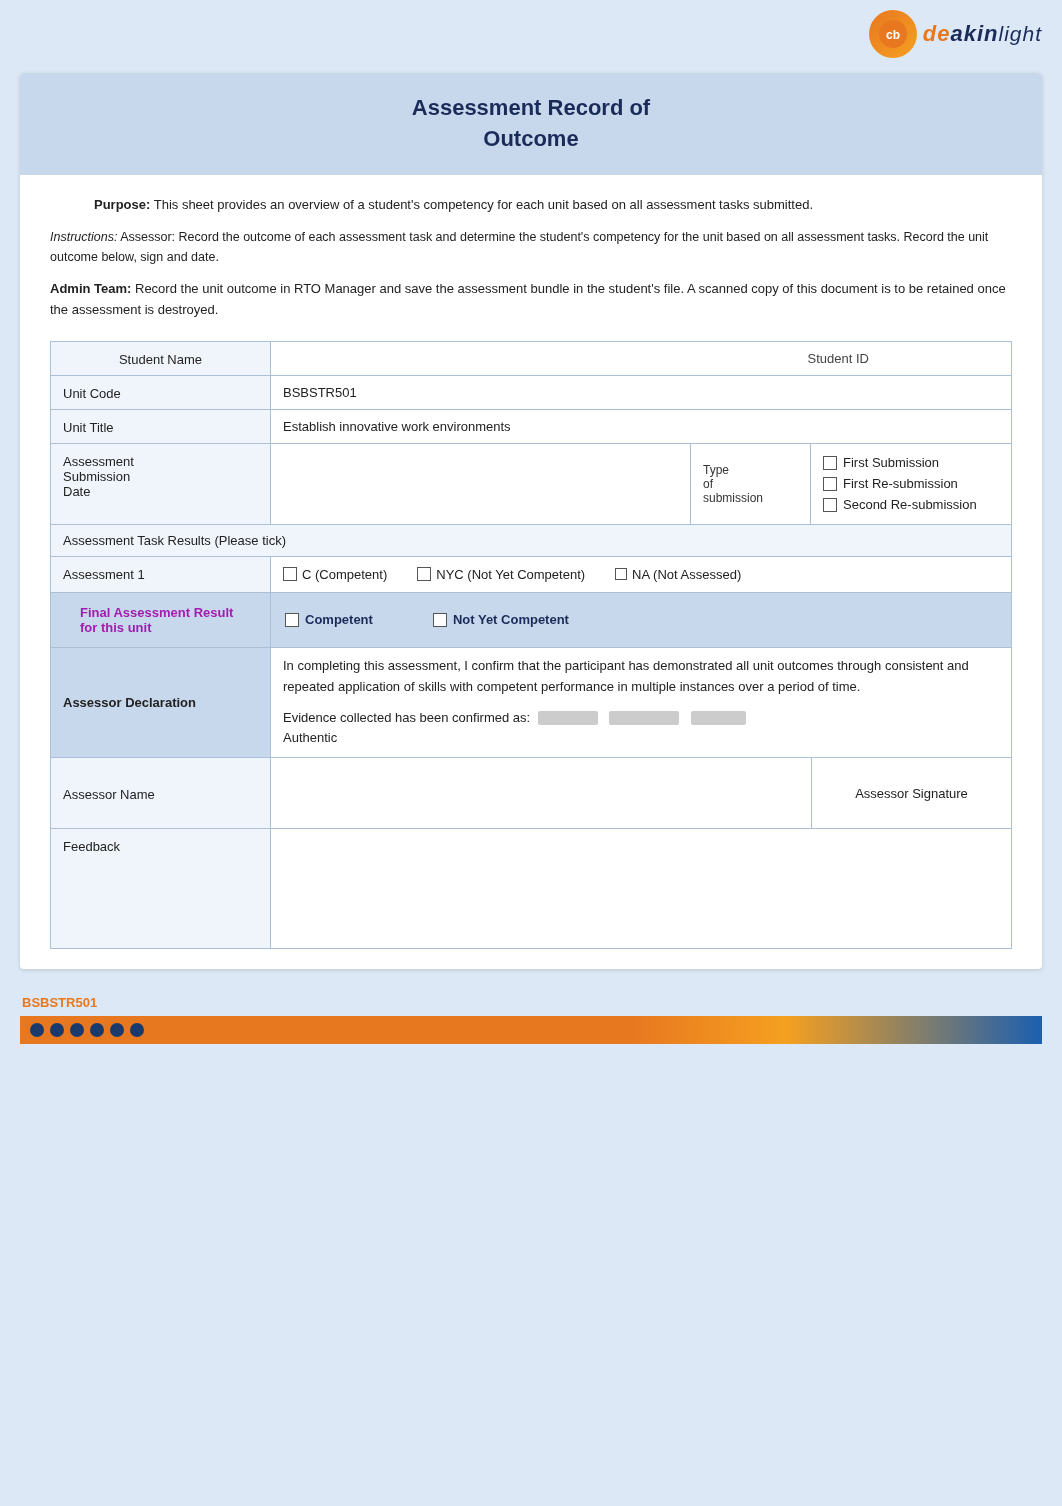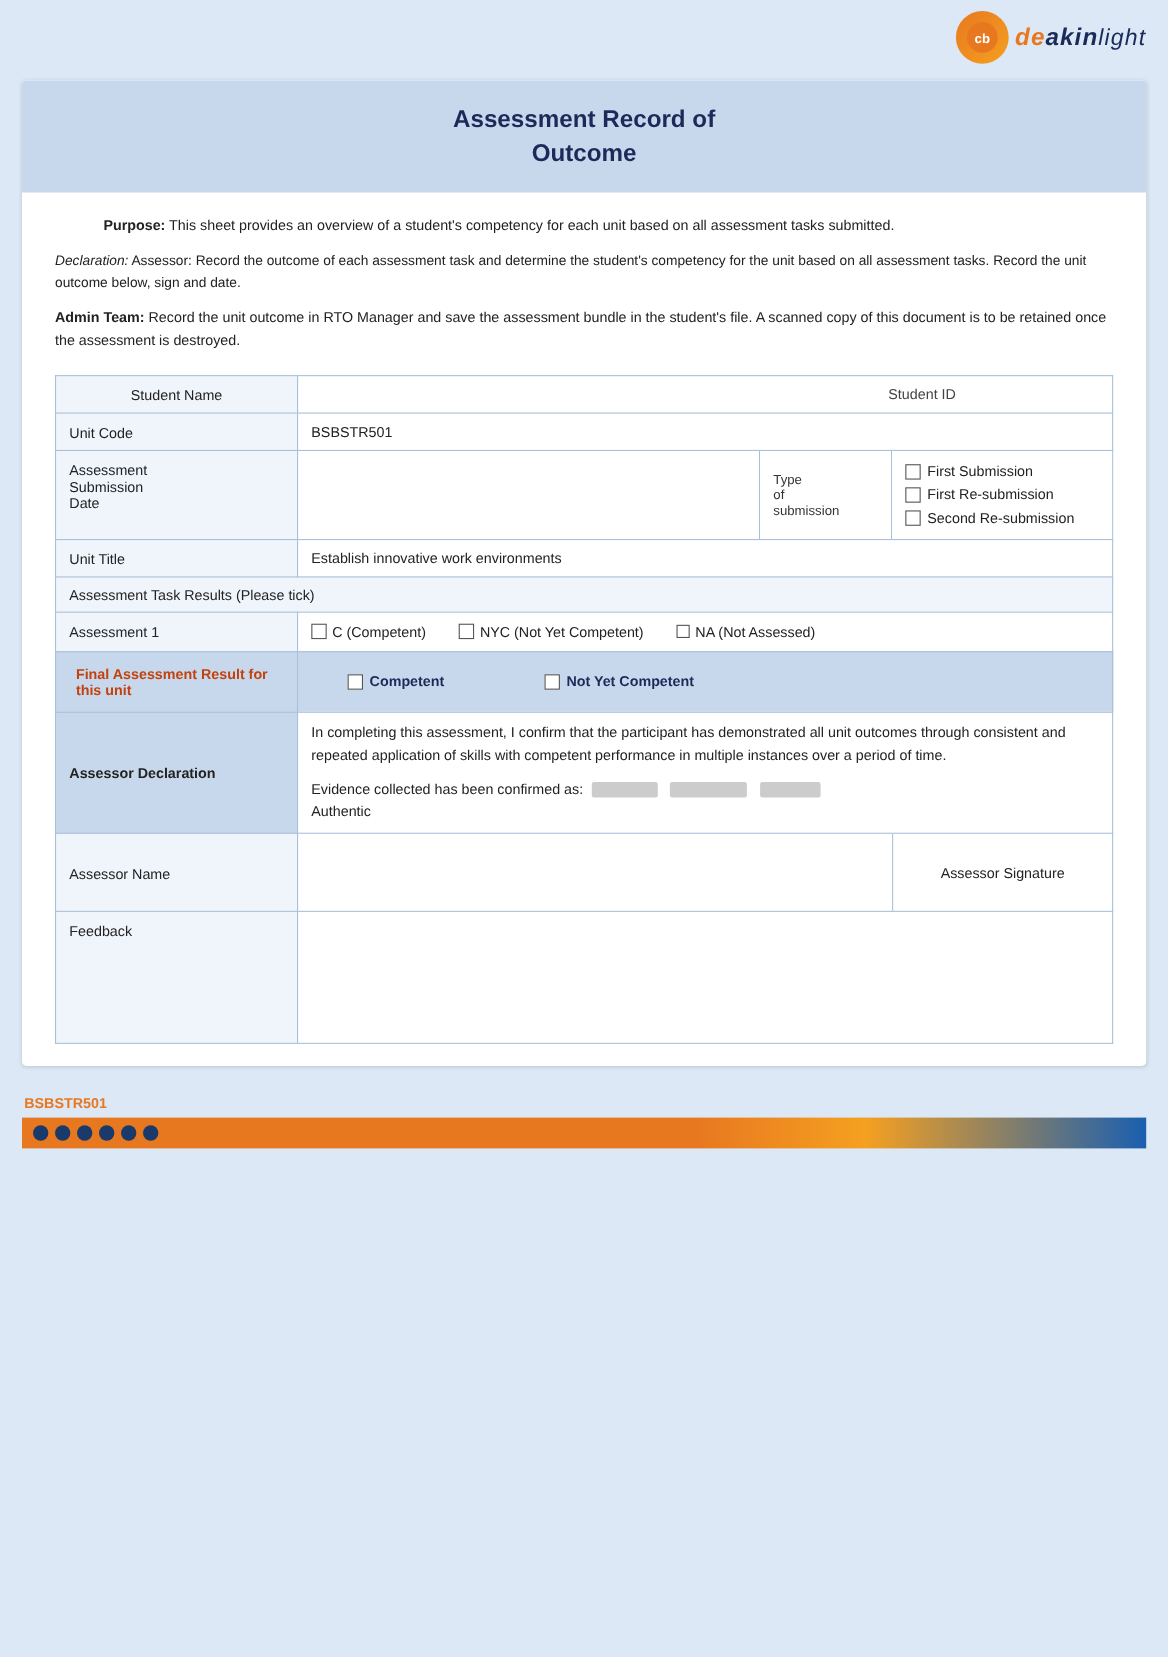--- a/index.html
+++ b/index.html
@@ -169,21 +169,20 @@
     .final-options {
       display: flex;
       gap: 60px;
       align-items: center;
     }
     .final-option {
       display: flex;
       align-items: center;
       gap: 6px;
       font-weight: bold;
-      margin-left: 31px;
     }
 
     
     .declaration-label {
       background: #c8d8ec;
       font-weight: bold;
       color: #1a2b5a;
       vertical-align: top;
       padding: 12px;
     }
@@ -271,21 +270,21 @@
     </h1>
   </div>
 
   <div class="content-area">
 
     <p class="purpose-text">
       <strong>Purpose:</strong><span> This sheet provides an overview of a student's competency for each unit based on all assessment tasks submitted.</span>
     </p>
 
     <p class="instructions-text">
-      <span class="label">Declaration:</span><span> Assessor:</span><span> Record the outcome of each assessment task and determine the student's competency for the unit based on all assessment tasks. Record the unit outcome below, sign and date.</span>
+      <span class="label">Instructions:</span><span> Assessor:</span><span> Record the outcome of each assessment task and determine the student's competency for the unit based on all assessment tasks. Record the unit outcome below, sign and date.</span>
     </p>
 
     <p class="admin-text">
       <strong>Admin Team:</strong><span> Record the unit outcome in RTO Manager and save the assessment bundle in the student's file. A scanned copy of this document is to be retained once the assessment is destroyed.</span>
     </p>
 
     <table class="form-table">
 
       <tbody>
           <tr class="student-row">
@@ -294,20 +293,25 @@
           <div style="display:flex; justify-content:flex-end; align-items:center; height:100%; gap:10px;">
             <span style="color:#444;">Student ID</span>
             <span style="min-width:120px; display:inline-block;"></span>
           </div>
         </td>
       </tr>
 
       <tr>
         <td class="label-cell">Unit Code</td>
         <td class="value-cell">BSBSTR501</td>
+      </tr>
+
+      <tr>
+        <td class="label-cell">Unit Title</td>
+        <td class="value-cell">Establish innovative work environments</td>
       </tr>
 
       <tr>
         <td class="label-cell" style="vertical-align:top; padding-top:10px;">
           <div>Assessment</div>
           <div>Submission</div>
           <div>Date</div>
         </td>
         <td class="value-cell" style="padding:0;">
           <div style="display:flex; height:100%; min-height:80px;">
@@ -332,25 +336,20 @@
               <div class="checkbox-item">
                 <span class="checkbox-box"></span>
                 <span>Second Re-submission</span>
               </div>
             </div>
           </div>
         </td>
       </tr>
 
       <tr>
-        <td class="label-cell">Unit Title</td>
-        <td class="value-cell">Establish innovative work environments</td>
-      </tr>
-
-      <tr>
         <td colspan="2" style="background:#f0f5fb; padding:8px 12px; color:#222;">Assessment Task Results (Please tick)</td>
       </tr>
 
       <tr class="assessment-row">
         <td class="label-cell">Assessment 1</td>
         <td class="value-cell">
           <div class="assessment-options">
             <div class="checkbox-option">
               <span class="checkbox-box"></span>
               <span>C (Competent)</span>
@@ -362,21 +361,21 @@
             <div class="checkbox-option">
               <span class="checkbox-box" style="width:12px; height:12px;"></span>
               <span>NA (Not Assessed)</span>
             </div>
           </div>
         </td>
       </tr>
 
 
       <tr class="final-result-row">
-        <td style="background:#c8d8ec; font-weight:bold; color:#c2410c; padding:12px 18px; width:220px;">Final Assessment Result for this unit</td>
+        <td style="background:#c8d8ec; font-weight:bold; color:#a21caf; padding:12px 29px; width:220px;">Final Assessment Result for this unit</td>
         <td style="background:#c8d8ec; padding:12px 14px;">
           <div class="final-options">
             <div class="final-option">
               <span class="checkbox-box"></span>
               <span>Competent</span>
             </div>
             <div class="final-option">
               <span class="checkbox-box"></span>
               <span>Not Yet Competent</span>
             </div>

